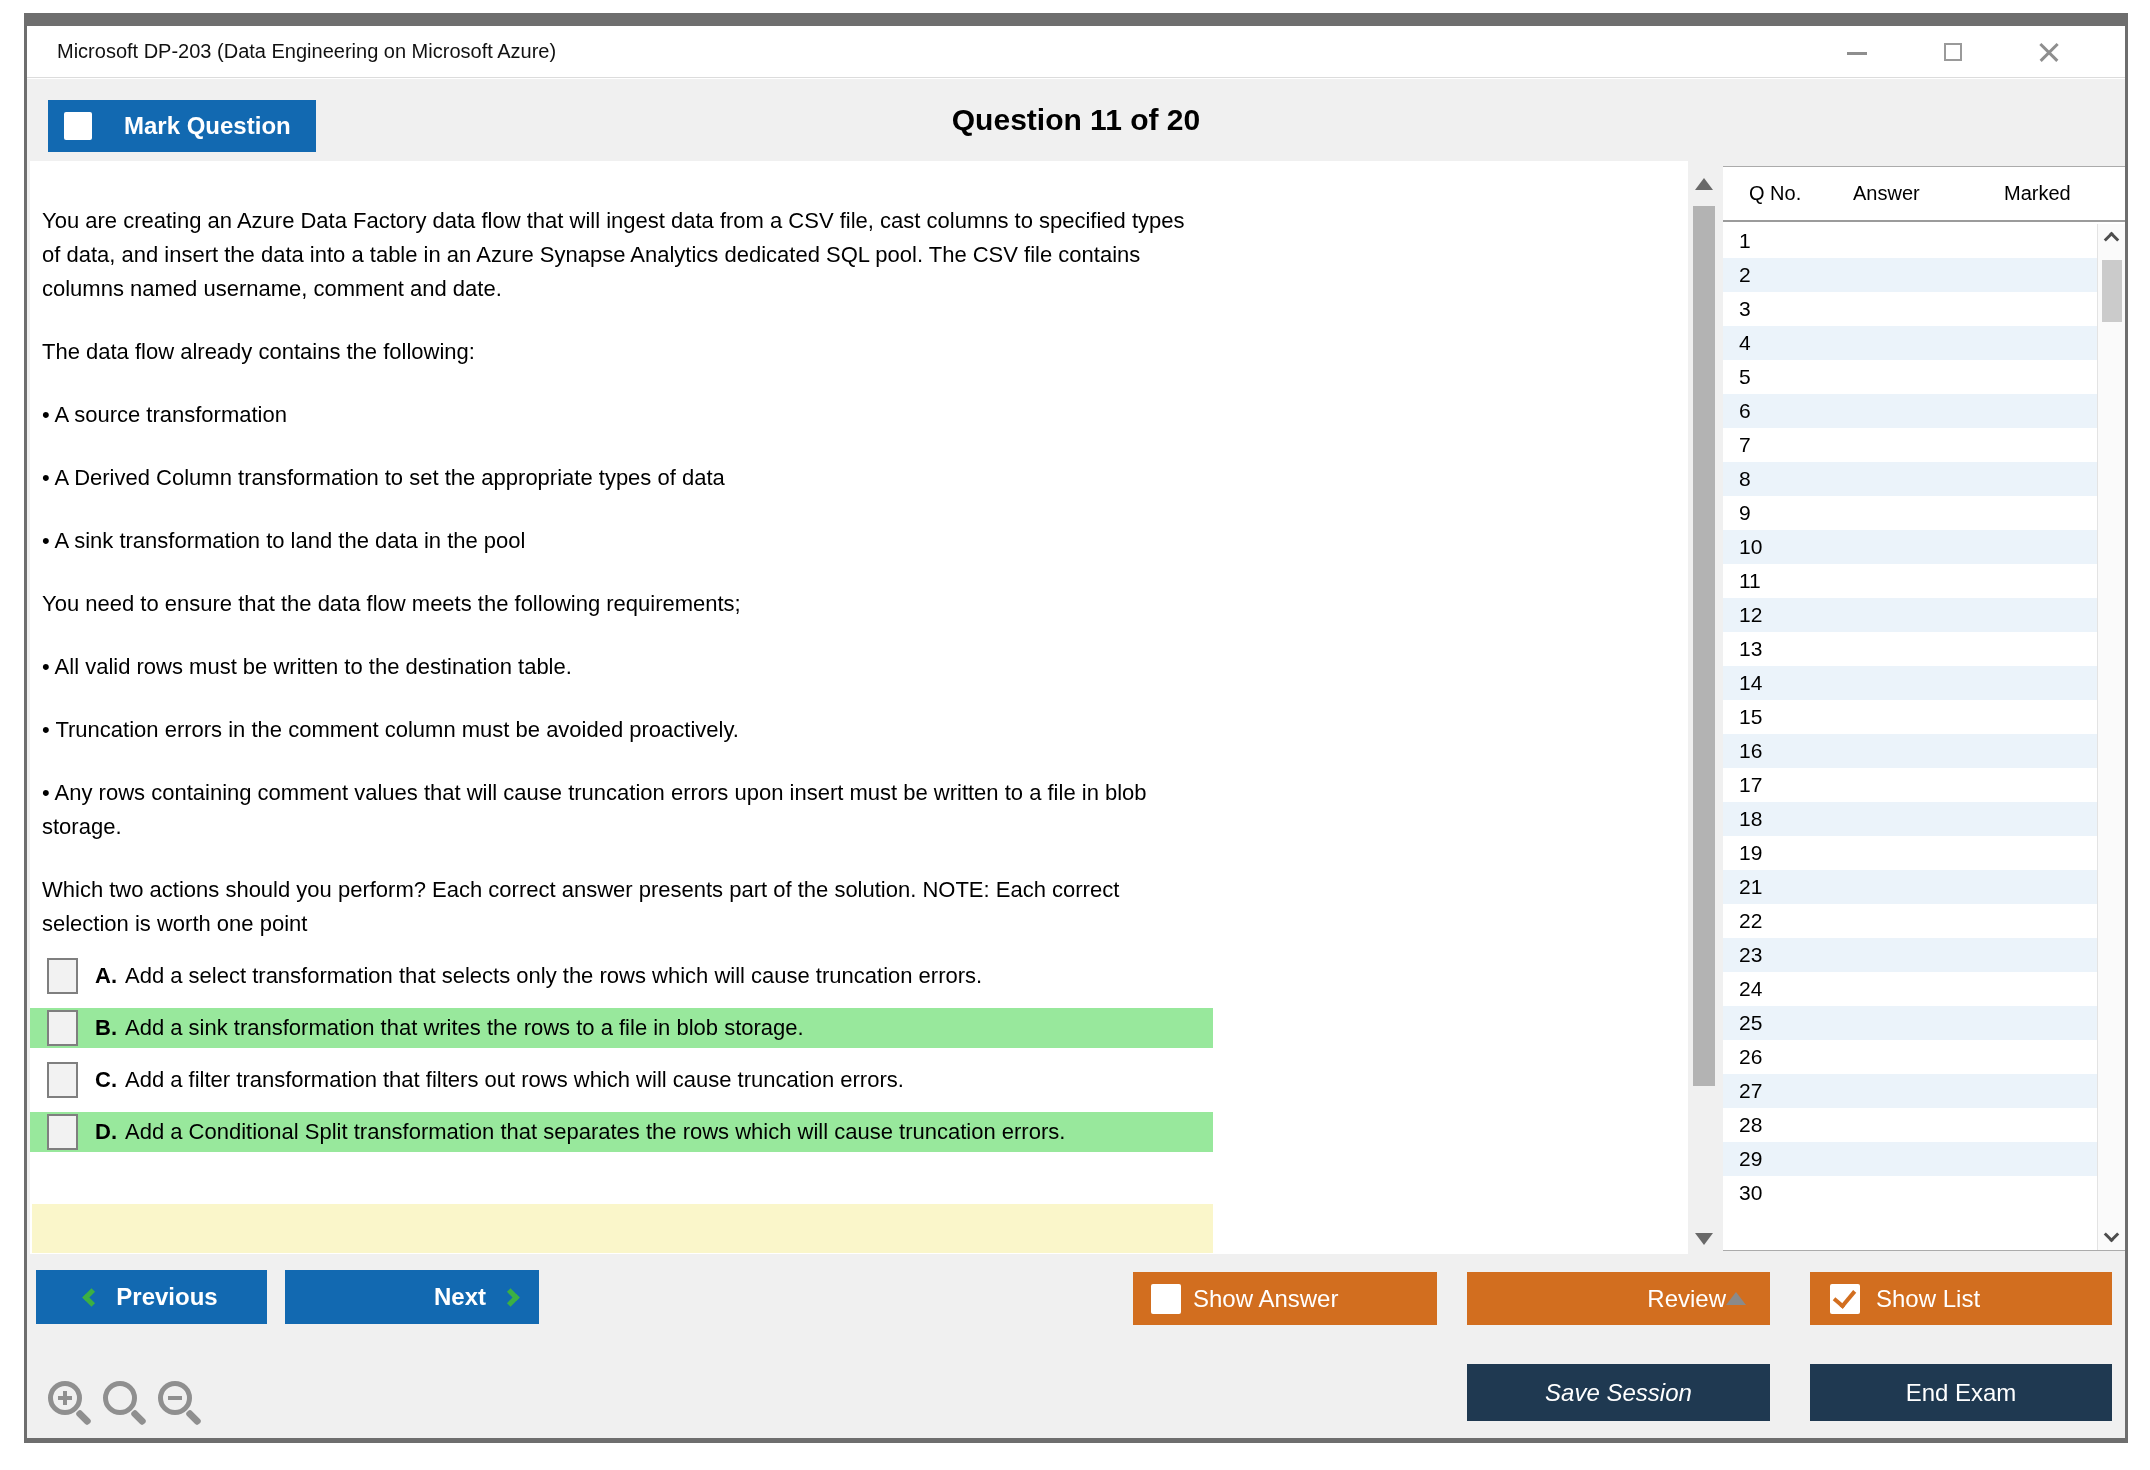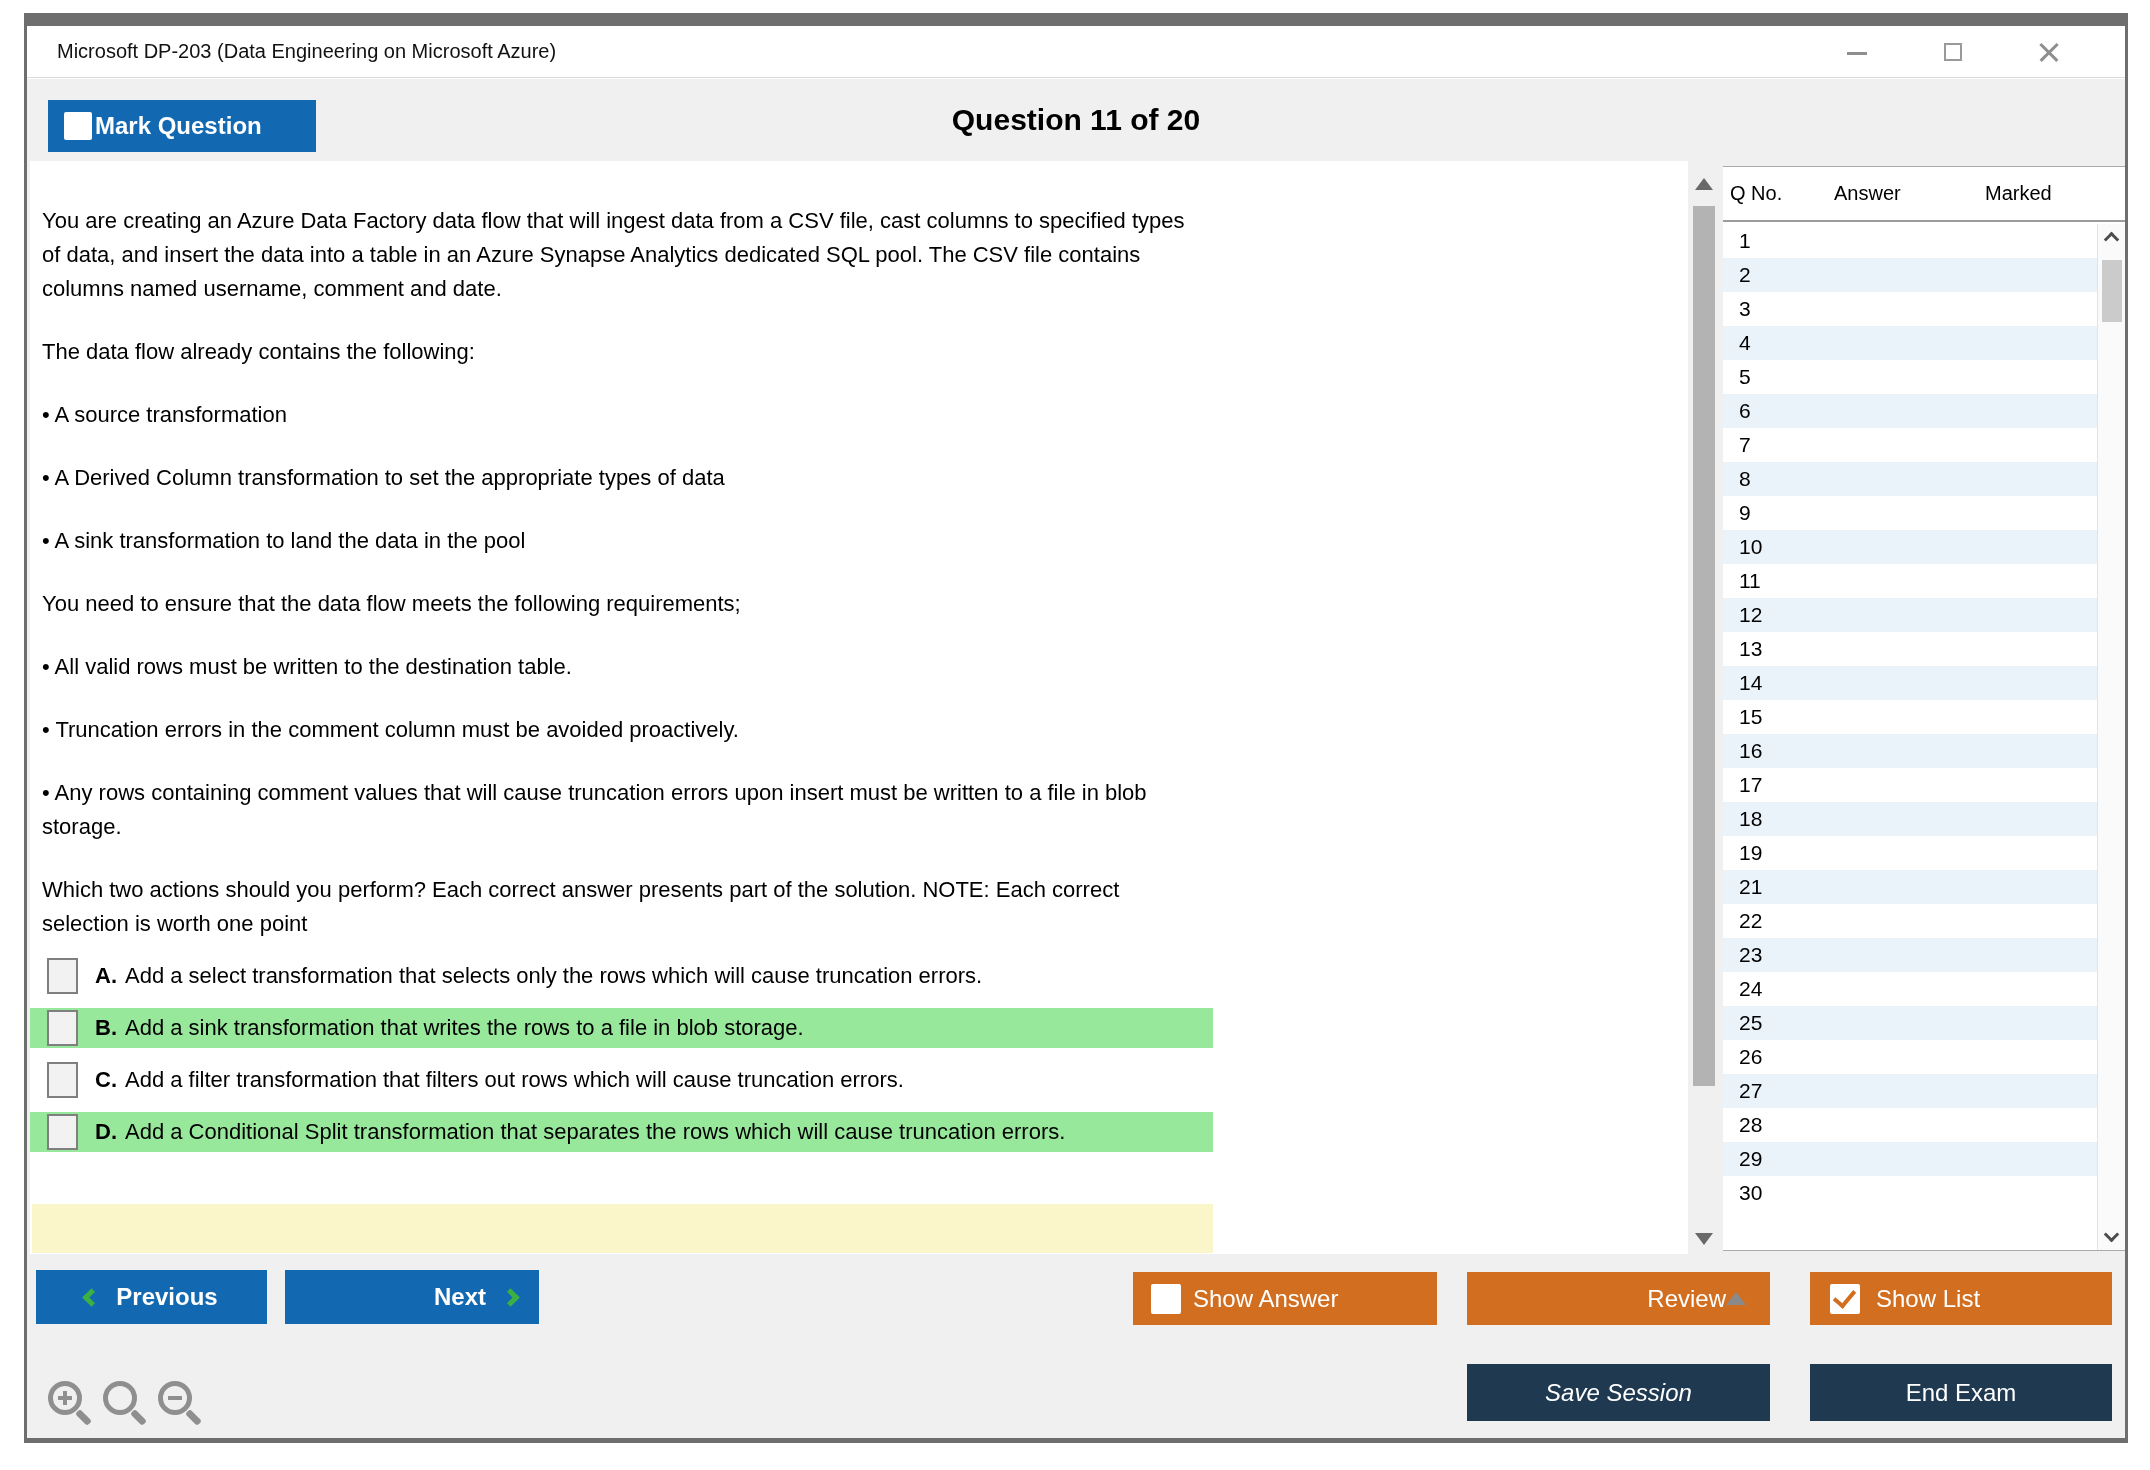--- a/index.html
+++ b/index.html
@@ -22,21 +22,21 @@
   .xa { transform:rotate(45deg); } .xb { transform:rotate(-45deg); }
 
   .appbody { position:absolute; left:0; right:0; top:53px; bottom:0; background:#F0F0F0; }
 
   
   .qcounter { position:absolute; left:0; right:0; top:24px; text-align:center;
               font-size:30px; font-weight:bold; }
   .btn { border:none; cursor:pointer; font-family:inherit; display:flex; align-items:center; }
   .mark-q { position:absolute; left:21px; top:21px; width:268px; height:52px;
             background:#1269B1; color:#fff; font-size:24px; font-weight:bold;
-            padding-left:16px; gap:3px; }
+            padding-left:16px; gap:32px; }
   .cb { display:inline-block; width:28px; height:28px; background:#fff; border-radius:2px;
         position:relative; flex-shrink:0; }
   .cb.checked::after { content:""; position:absolute; left:8px; top:2px; width:9px; height:17px;
         border-right:4px solid #D26E1F; border-bottom:4px solid #D26E1F; transform:rotate(40deg); }
 
   
   .qpanel { position:absolute; left:3px; top:82px; width:1658px; height:1093px; background:#fff; }
   .qcontent { position:absolute; left:12px; top:43px; width:1171px; }
   .qpara { font-size:22px; line-height:34px; margin:0 8px 29px 0; }
 
@@ -54,21 +54,21 @@
   .content-scroll { position:absolute; left:1663px; top:95px; width:28px; height:1075px; }
   .tri { position:absolute; left:5px; width:0; height:0;
          border-left:9px solid transparent; border-right:9px solid transparent; }
   .tri.up   { top:4px;    border-bottom:12px solid #696969; }
   .tri.down { bottom:4px; border-top:12px solid #696969; }
   .thumb  { position:absolute; left:3px; top:32px; width:22px; height:880px; background:#B3B3B3; }
 
   
   .qlist { position:absolute; left:1696px; top:87px; width:402px; height:1085px; background:#fff;
            border-top:1px solid #ABABAB; border-bottom:1px solid #ABABAB; }
-  .qlist-header { height:55px; display:flex; align-items:center; padding-left:7px;
+  .qlist-header { height:55px; display:flex; align-items:center; padding-left:26px;
                   font-size:20px; border-bottom:2px solid #9B9B9B; }
   .qlist-header .c1 { width:104px; } .qlist-header .c2 { width:151px; } .qlist-header .c3 { flex:1; }
   .qrows { position:absolute; left:0; top:57px; right:28px; bottom:0; overflow:hidden; }
   .qrow { height:34px; display:flex; align-items:center; padding-left:16px; font-size:21px; cursor:pointer; }
   .qrow:nth-child(even) { background:#EBF3FA; }
   .qrow .acell { width:120px; } .qrow .mcell { flex:1; }
   .qnum { width:60px; }
   .list-scroll { position:absolute; top:57px; right:0; bottom:0; width:28px; background:#FAFAFA;
                  border-left:1px solid #E3E3E3; }
   .chev { position:absolute; left:8px; width:11px; height:11px;

